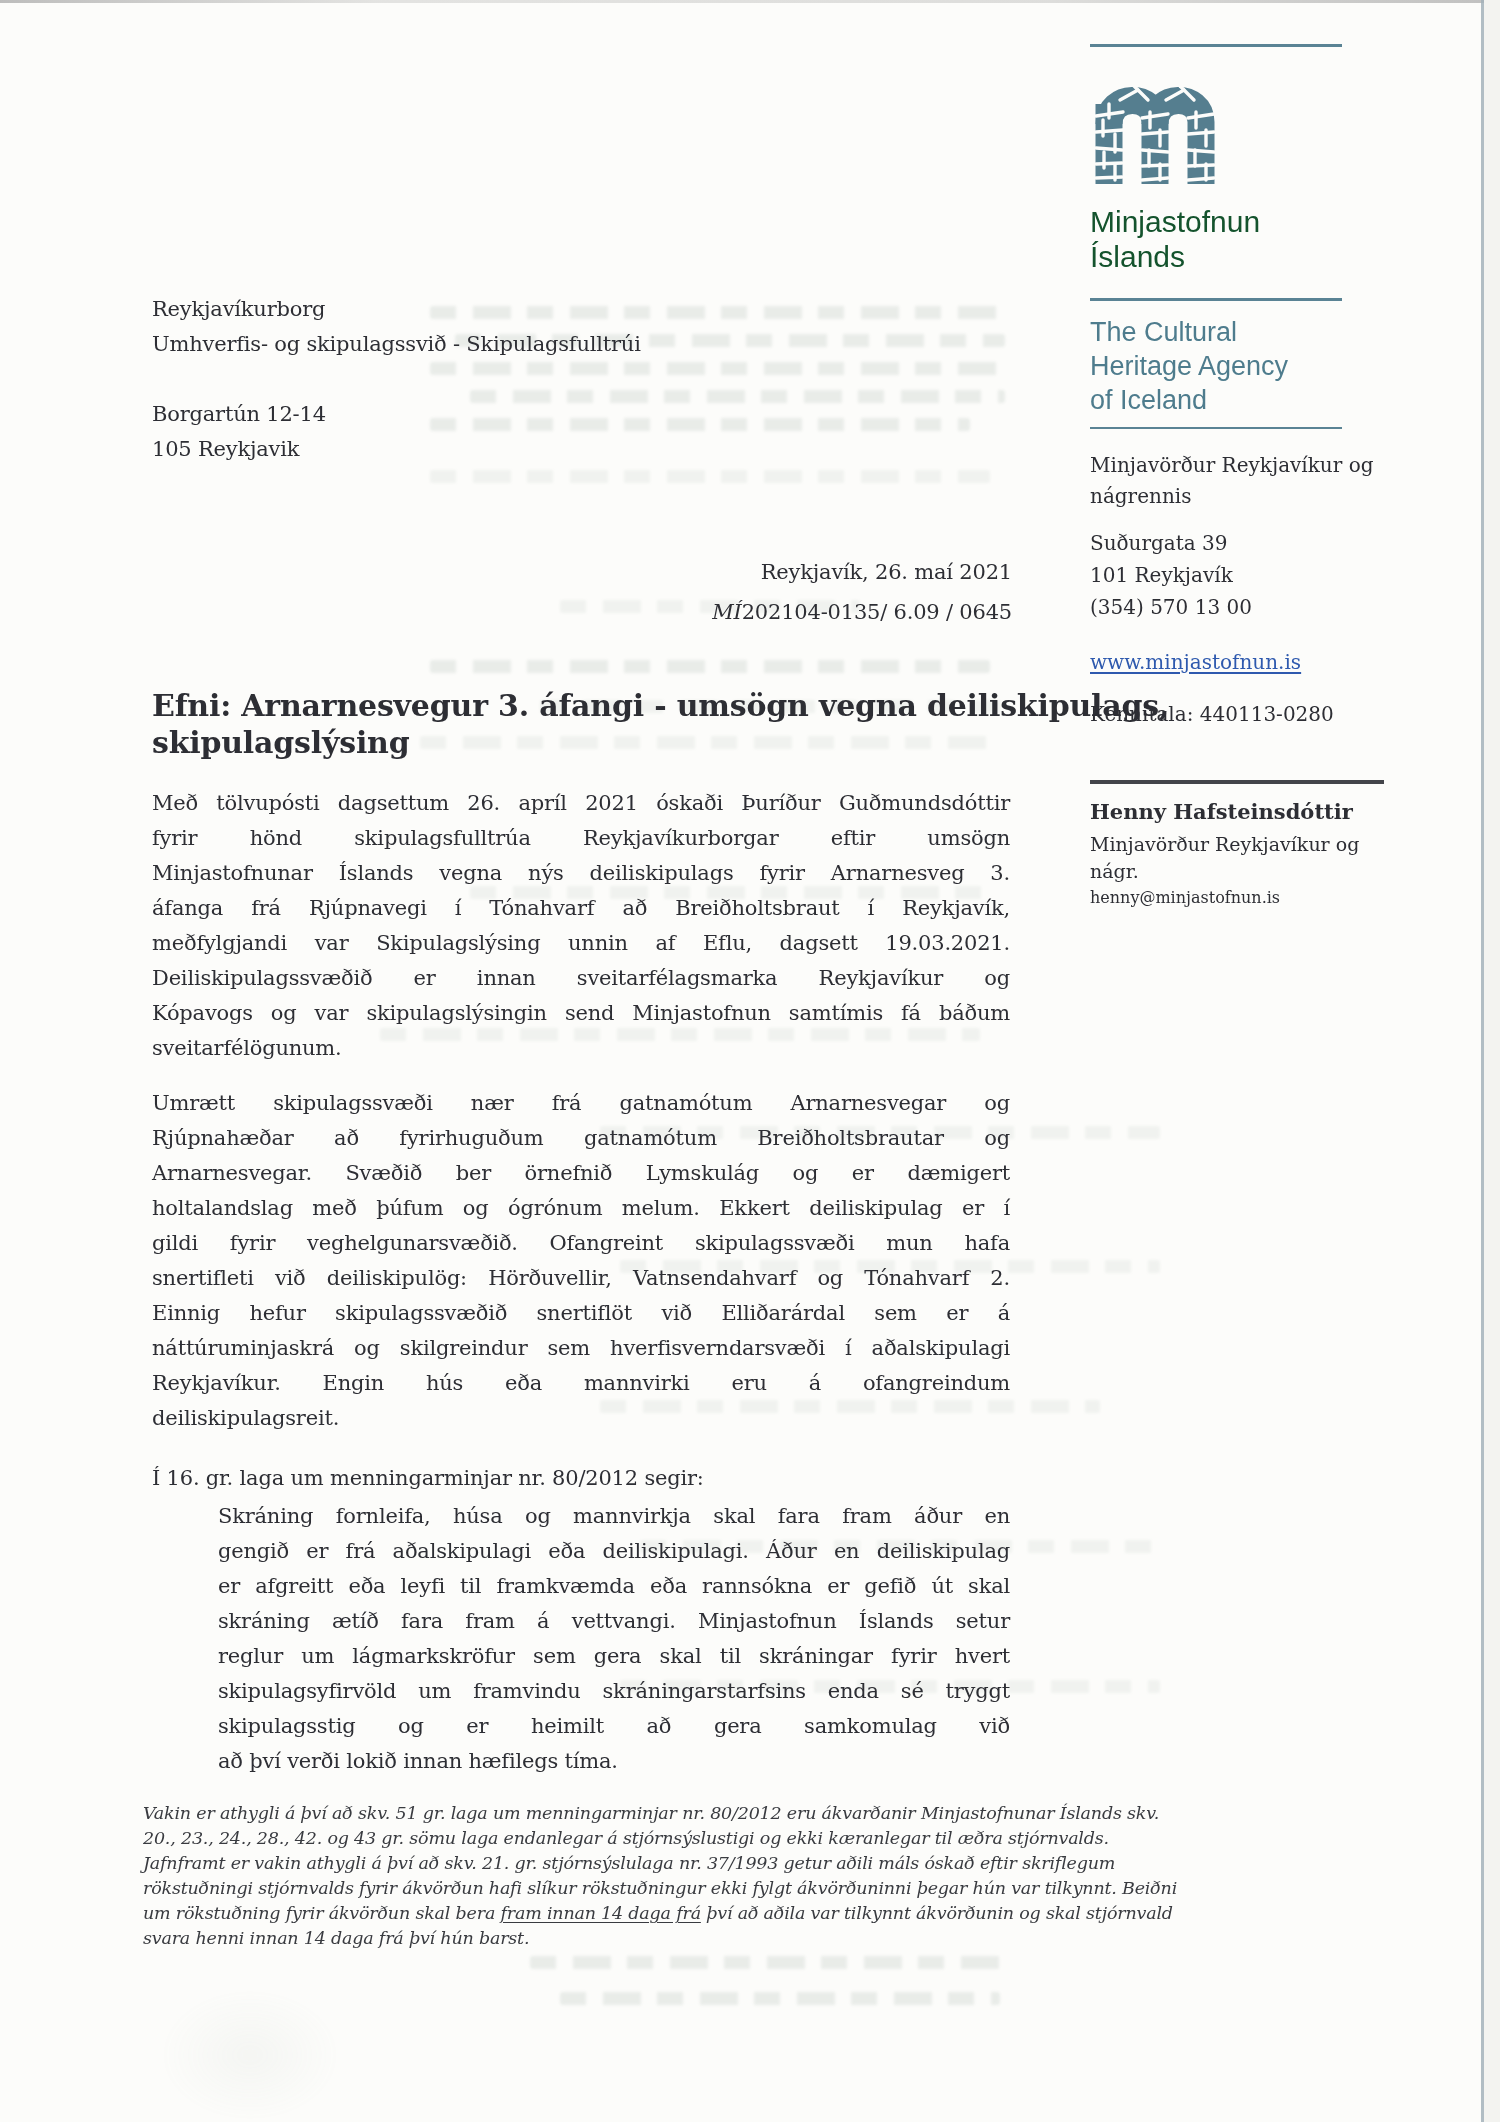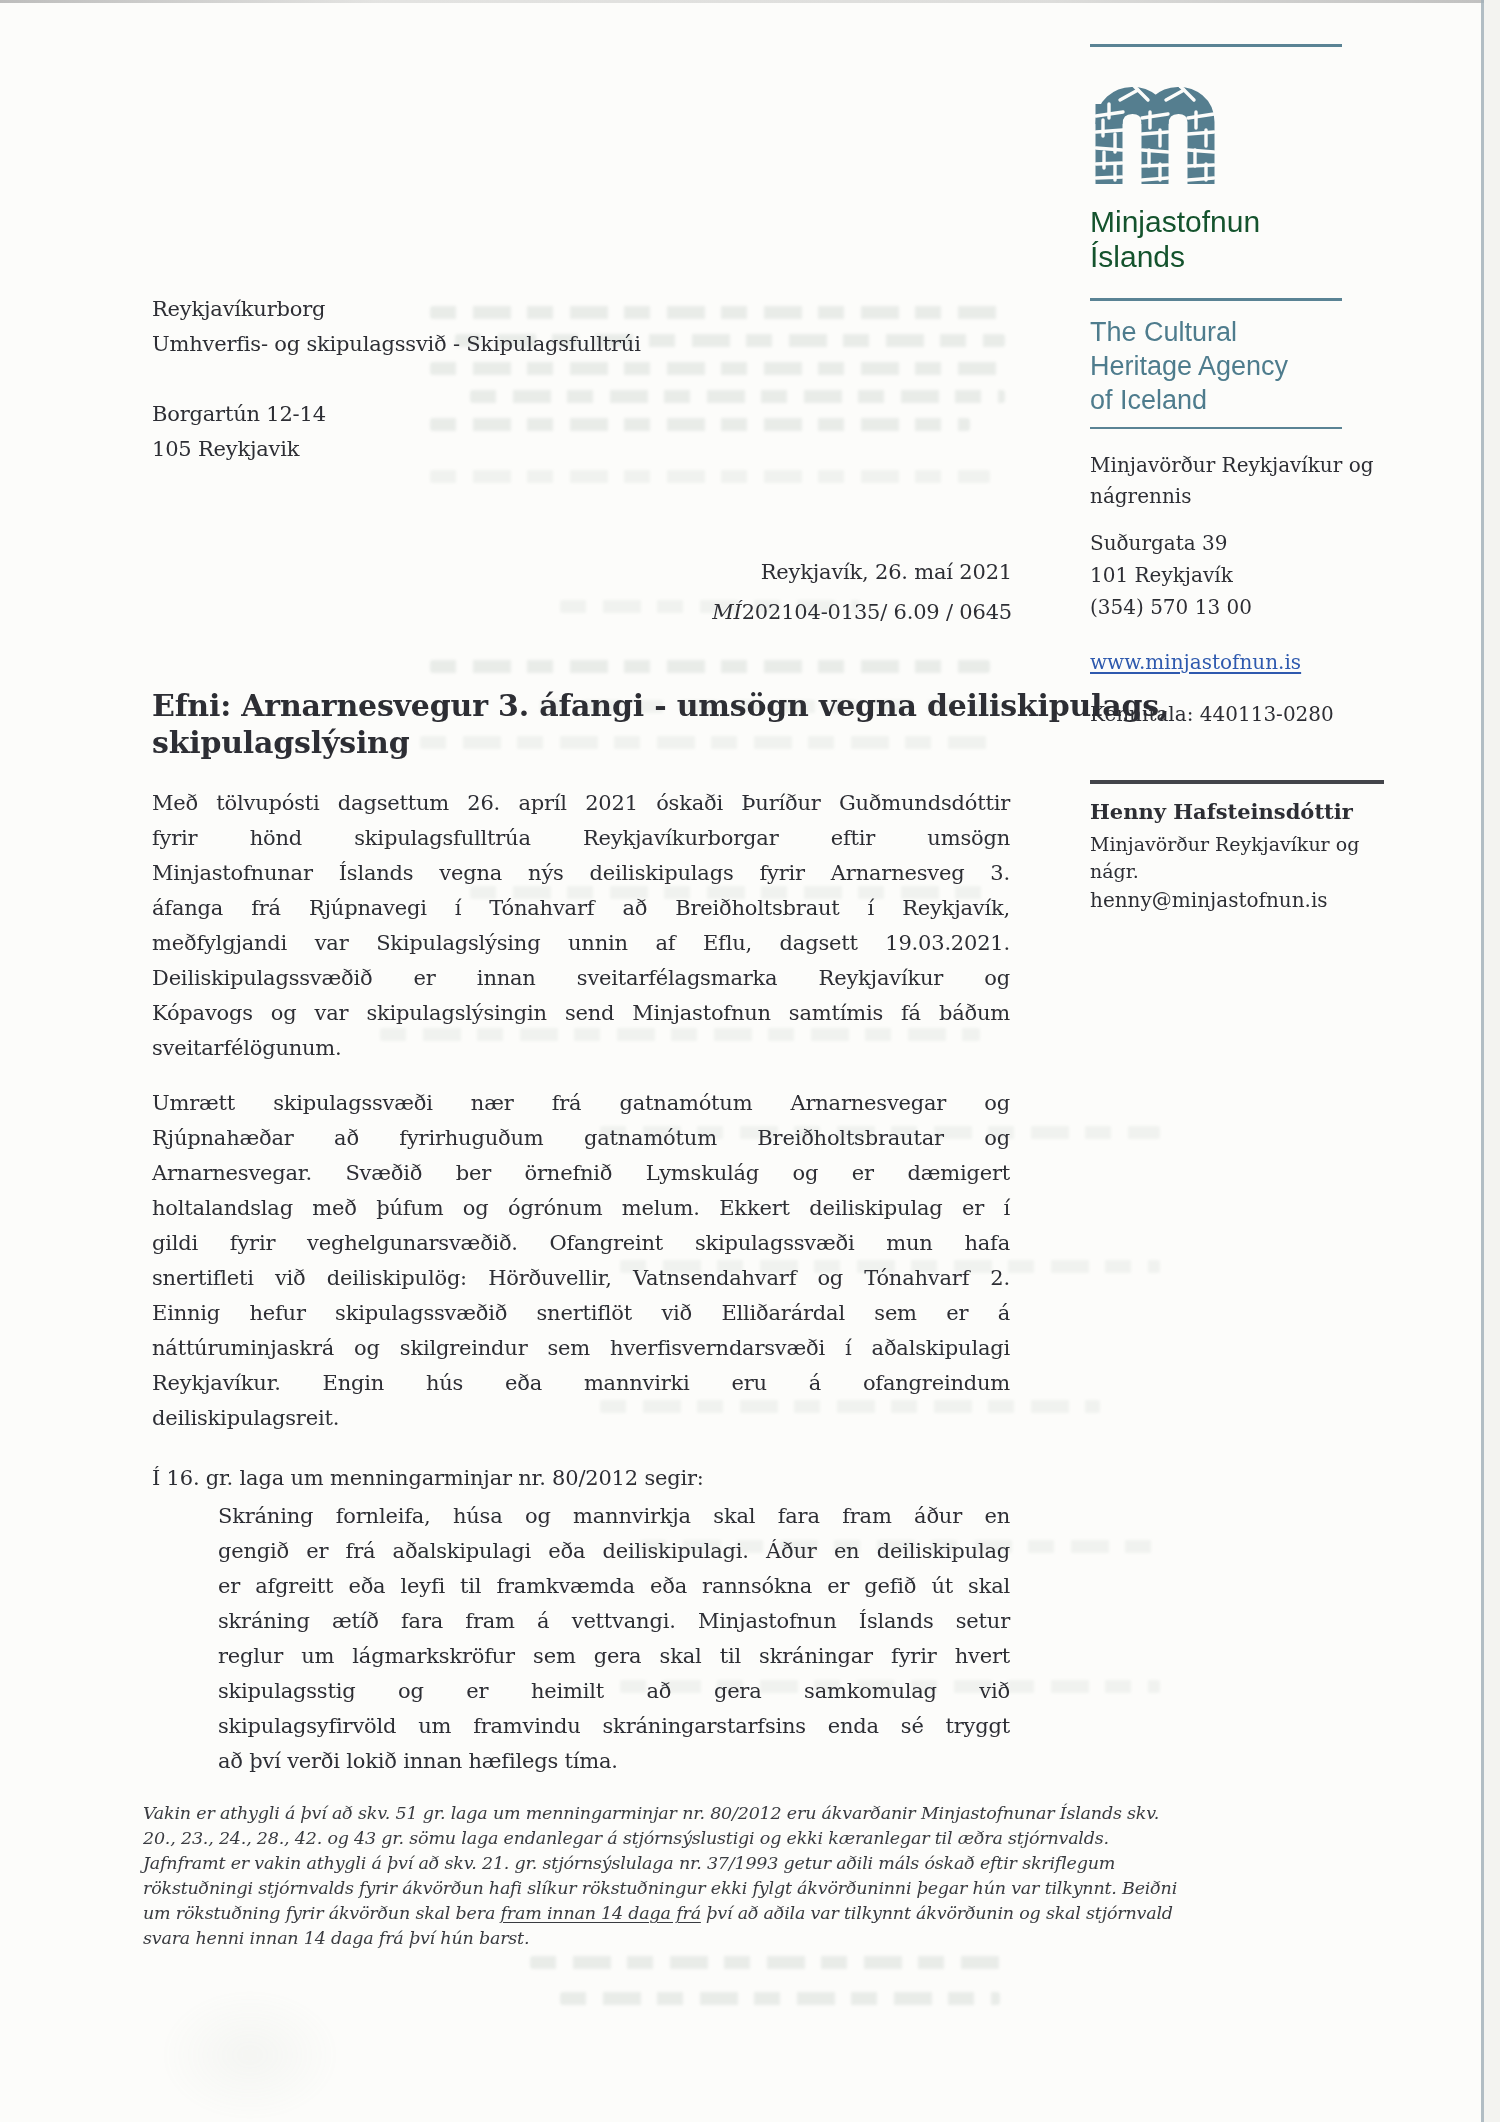--- a/index.html
+++ b/index.html
@@ -42,21 +42,21 @@
     font-family:"Liberation Sans", sans-serif;font-size:30px;line-height:35px;color:#14532d;}
   .sb-name-en{position:absolute;left:1090px;top:315px;width:300px;
     font-family:"Liberation Sans", sans-serif;font-size:27px;line-height:34px;color:#4e7c8d;}
   .sb-office{position:absolute;left:1090px;top:450px;width:320px;font-size:20px;line-height:31px;}
   .sb-address{position:absolute;left:1090px;top:527px;width:320px;font-size:20px;line-height:32px;}
   .sb-web{position:absolute;left:1090px;top:650px;font-size:20px;}
   .sb-web a{color:#2e59ae;text-decoration:underline;text-underline-offset:3px;}
   .sb-kennitala{position:absolute;left:1090px;top:702px;font-size:20px;}
   .sb-contact-name{position:absolute;left:1090px;top:799px;width:320px;font-size:21px;font-weight:bold;}
   .sb-contact-title{position:absolute;left:1090px;top:831px;width:300px;font-size:19px;line-height:27px;}
-  .sb-contact-email{position:absolute;left:1090px;top:888px;font-size:20px;}
+  .sb-contact-email{position:absolute;left:1090px;top:888px;font-size:16px;}
 </style>
 </head>
 <body>
 
 <div class="page">
 
   <div class="scan-top"></div>
   <div class="scan-right-strip"></div>
   <div class="scan-right-line"></div>
 
@@ -126,22 +126,22 @@
     </div>
 
   <div class="block law-intro">Í 16. gr. laga um menningarminjar nr. 80/2012 segir:</div>
 
   <div class="block law-quote justify">
       <div class="tline">Skráning fornleifa, húsa og mannvirkja skal fara fram áður en</div>
       <div class="tline">gengið er frá aðalskipulagi eða deiliskipulagi. Áður en deiliskipulag</div>
       <div class="tline">er afgreitt eða leyfi til framkvæmda eða rannsókna er gefið út skal</div>
       <div class="tline">skráning ætíð fara fram á vettvangi. Minjastofnun Íslands setur</div>
       <div class="tline">reglur um lágmarkskröfur sem gera skal til skráningar fyrir hvert</div>
+      <div class="tline">skipulagsyfirvöld um framvindu skráningarstarfsins enda sé tryggt</div>
       <div class="tline">skipulagsstig og er heimilt að gera samkomulag við</div>
-      <div class="tline">skipulagsyfirvöld um framvindu skráningarstarfsins enda sé tryggt</div>
       <div class="tline tline-last">að því verði lokið innan hæfilegs tíma.</div>
     </div>
 
   <div class="block footnote">
       <div class="tline">Vakin er athygli á því að skv. 51 gr. laga um menningarminjar nr. 80/2012 eru ákvarðanir Minjastofnunar Íslands skv.</div>
       <div class="tline">20., 23., 24., 28., 42. og 43 gr. sömu laga endanlegar á stjórnsýslustigi og ekki kæranlegar til æðra stjórnvalds.</div>
       <div class="tline">Jafnframt er vakin athygli á því að skv. 21. gr. stjórnsýslulaga nr. 37/1993 getur aðili máls óskað eftir skriflegum</div>
       <div class="tline">rökstuðningi stjórnvalds fyrir ákvörðun hafi slíkur rökstuðningur ekki fylgt ákvörðuninni þegar hún var tilkynnt. Beiðni</div>
       <div class="tline">um rökstuðning fyrir ákvörðun skal bera <u>fram innan 14 daga frá</u> því að aðila var tilkynnt ákvörðunin og skal stjórnvald</div>
       <div class="tline tline-last">svara henni innan 14 daga frá því hún barst.</div>

